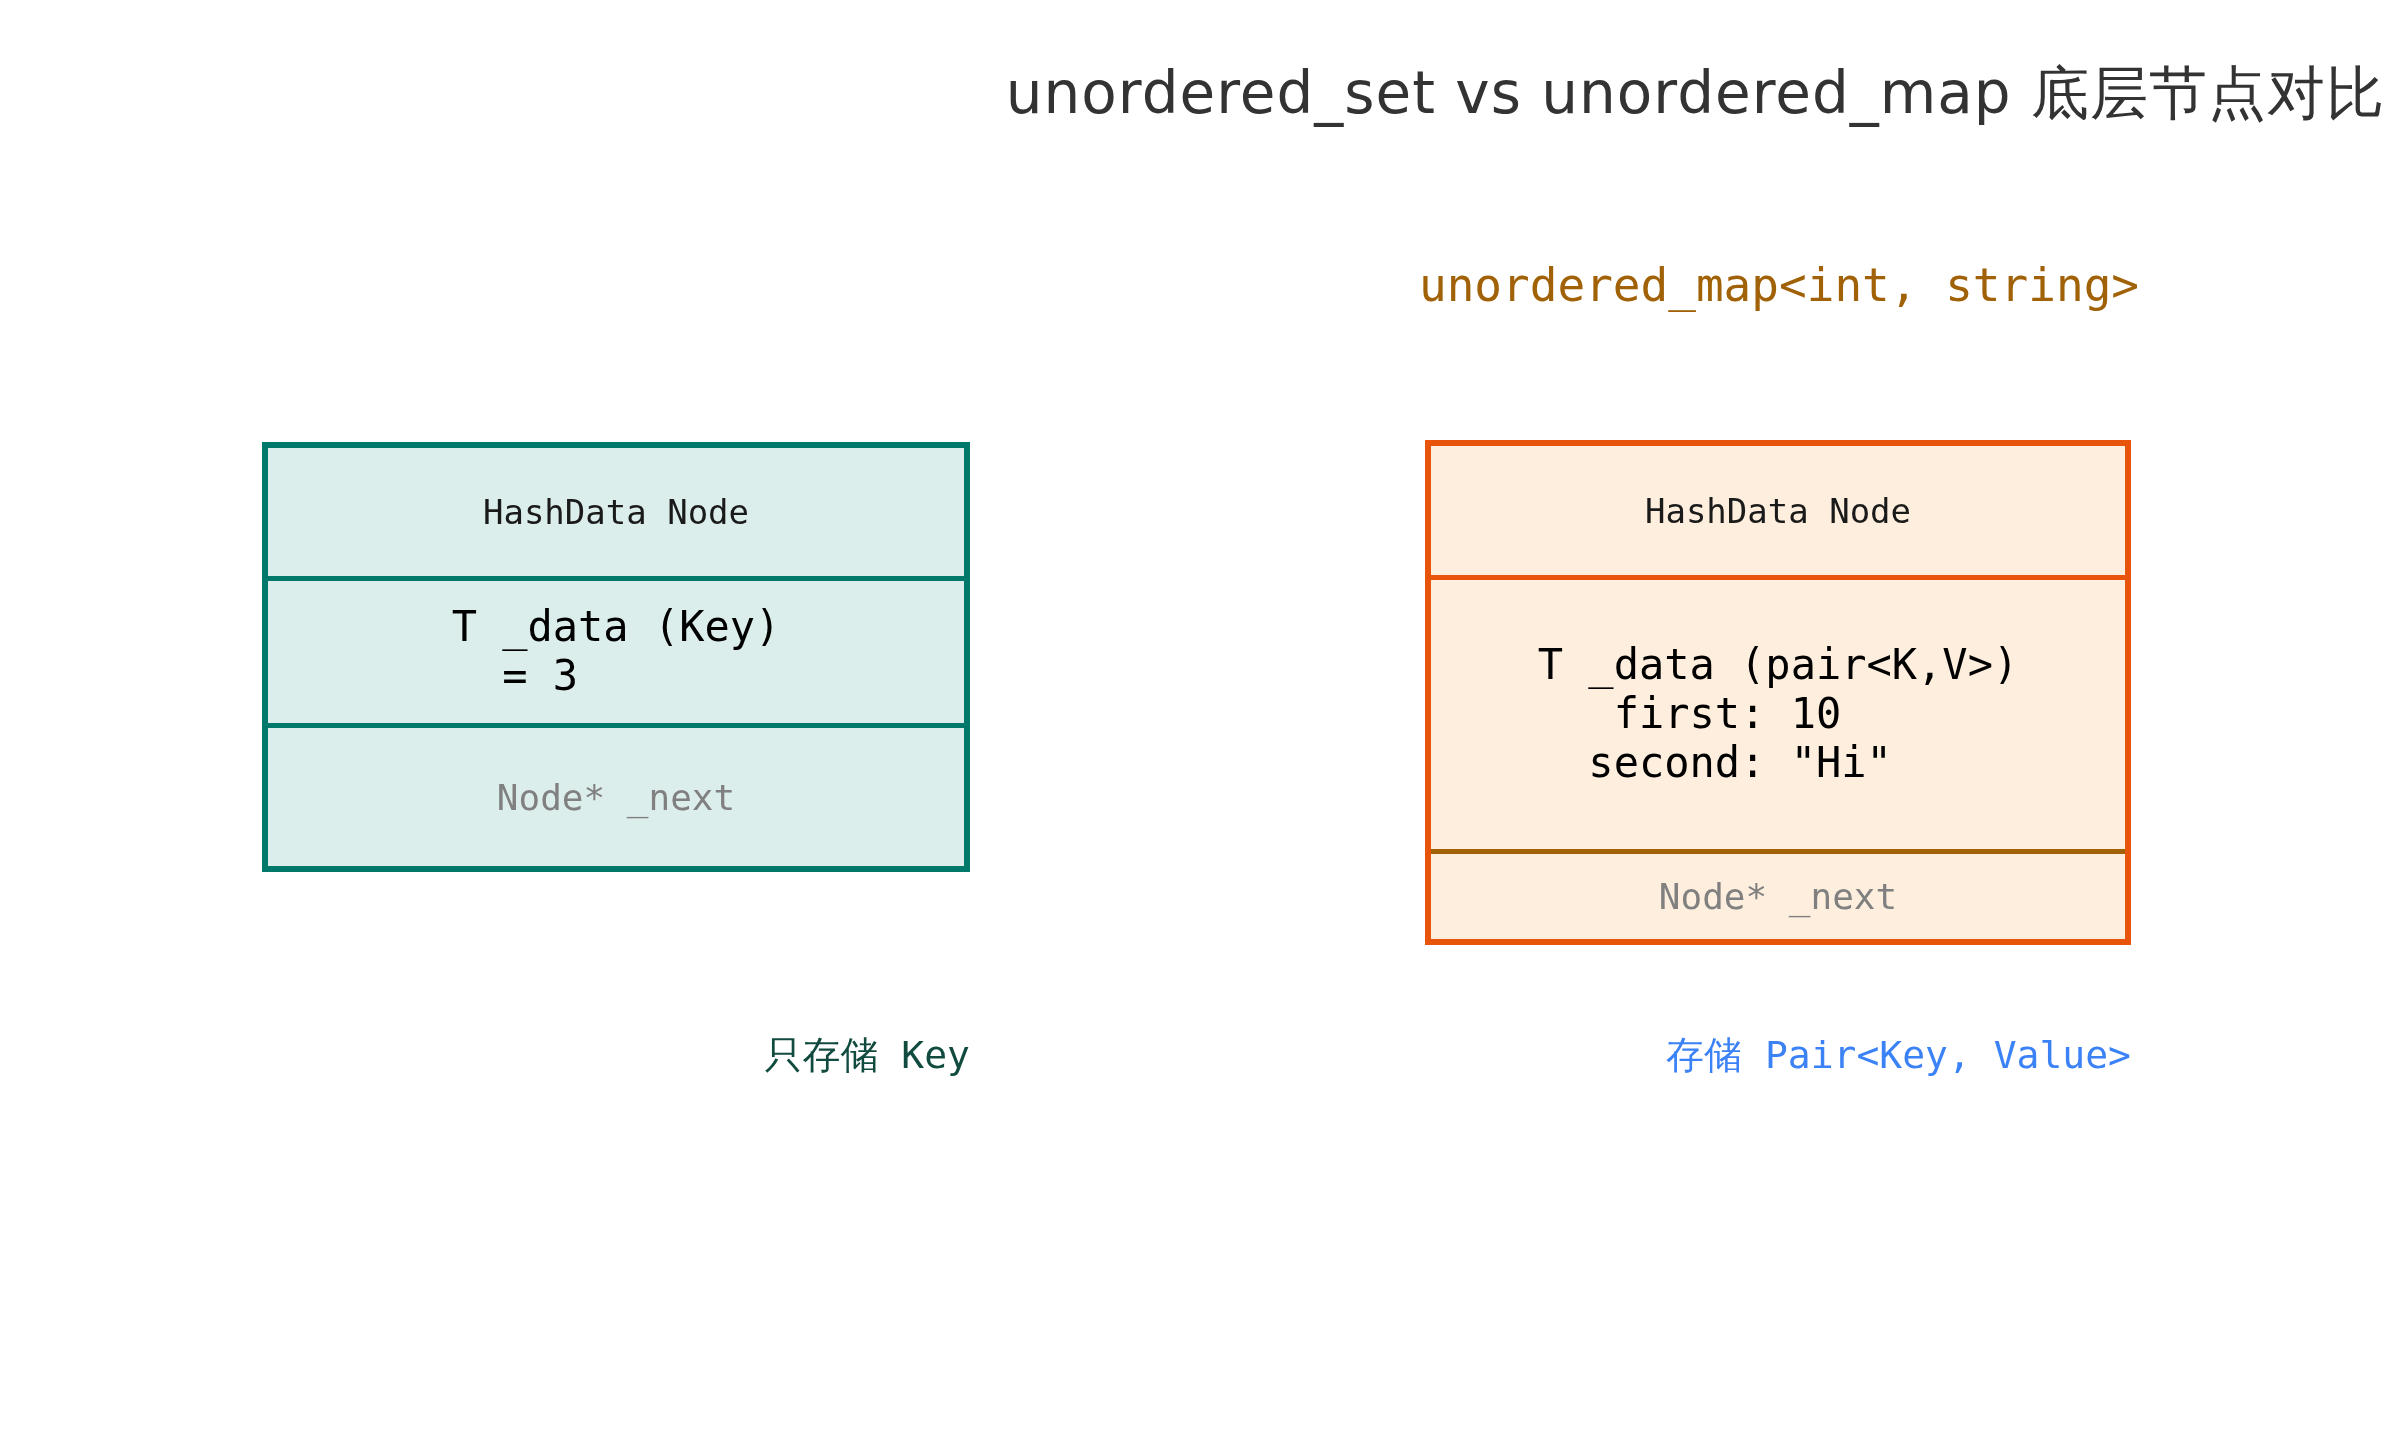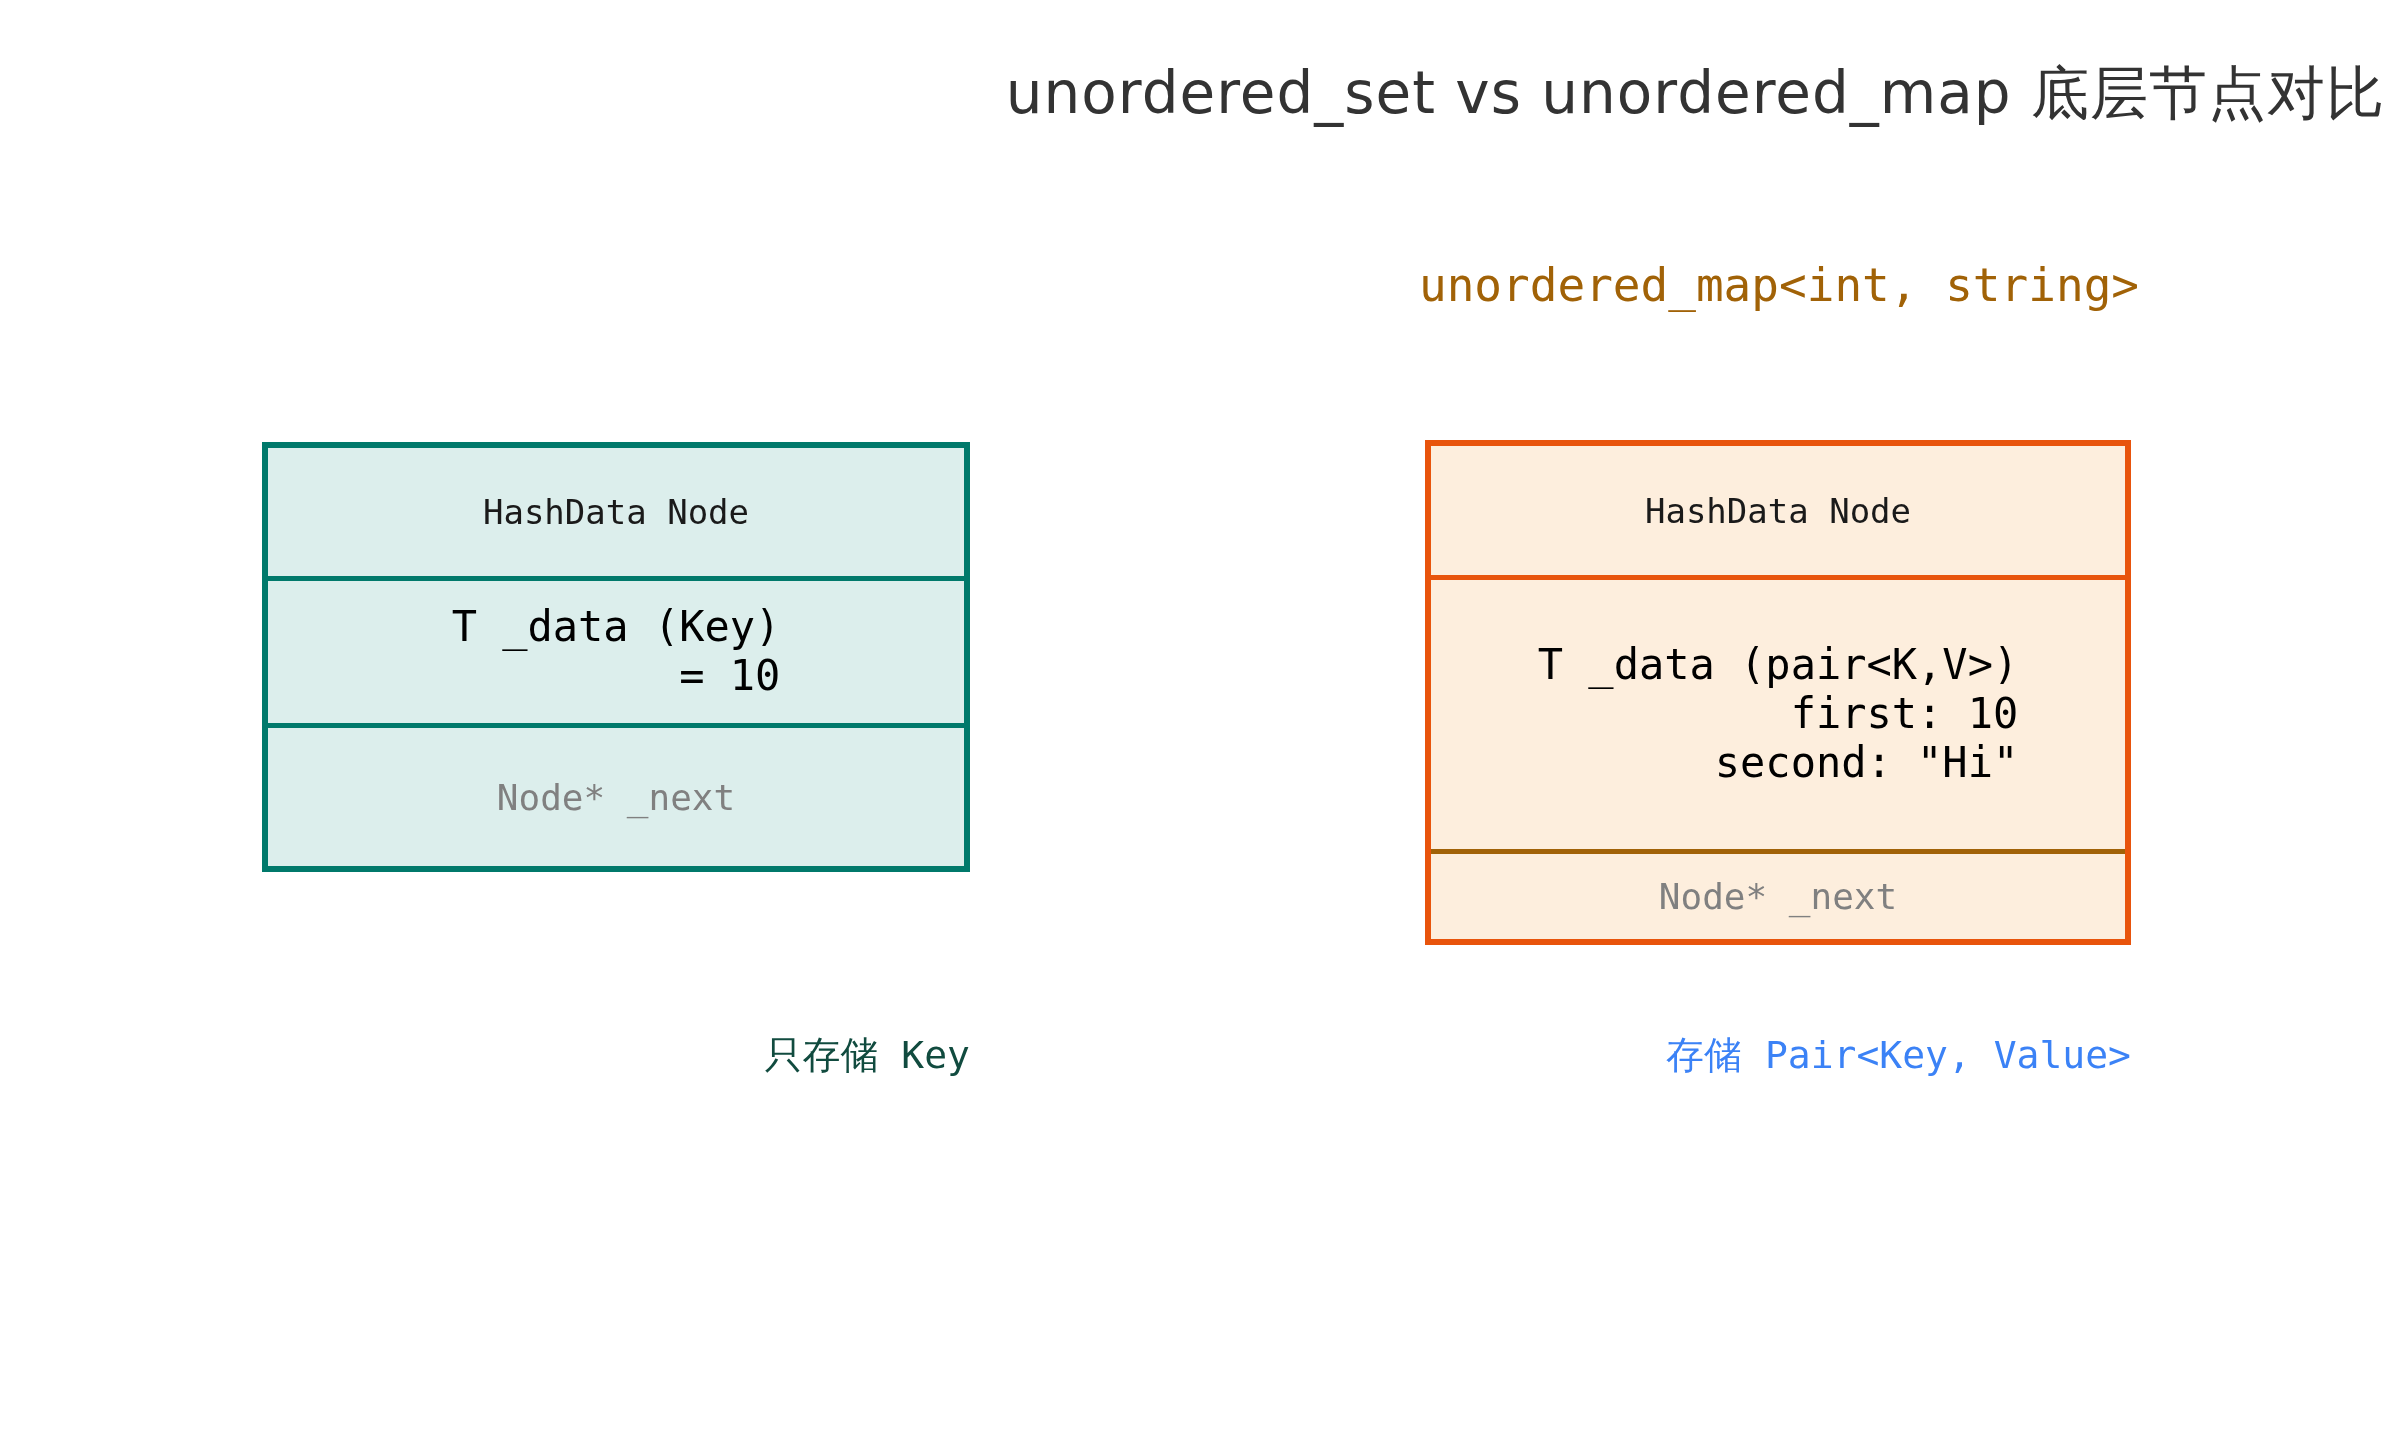--- a/index.html
+++ b/index.html
@@ -63,21 +63,21 @@
     position: absolute;
     box-sizing: border-box;
     display: flex;
     flex-direction: column;
   }
   .node-row {
     box-sizing: border-box;
     display: flex;
     align-items: center;
     justify-content: center;
-    text-align: right;
+    text-align: left;
     font-family: "DejaVu Sans Mono", monospace;
     white-space: pre;
     overflow: hidden;
   }
 
   
   #node-box-set {
     left: 262px;
     top: 442px;
     width: 708px;
@@ -159,21 +159,21 @@
 <body>
 
 <div id="page-title">unordered_set vs unordered_map 底层节点对比</div>
 
 <div class="panel" id="panel-set">
 
 
   <div class="node-box" id="node-box-set">
     <div class="node-row row-header">HashData Node</div>
     <div class="node-row row-data">T _data (Key)
-  = 10</div>
+  = 3</div>
     <div class="node-row row-next">Node* _next</div>
   </div>
 
   <div class="caption" id="caption-set">只存储 Key</div>
 </div>
 
 <div class="panel" id="panel-map">
 
   <div class="panel-heading" id="heading-map">unordered_map&lt;int, string&gt;</div>
 </div>

